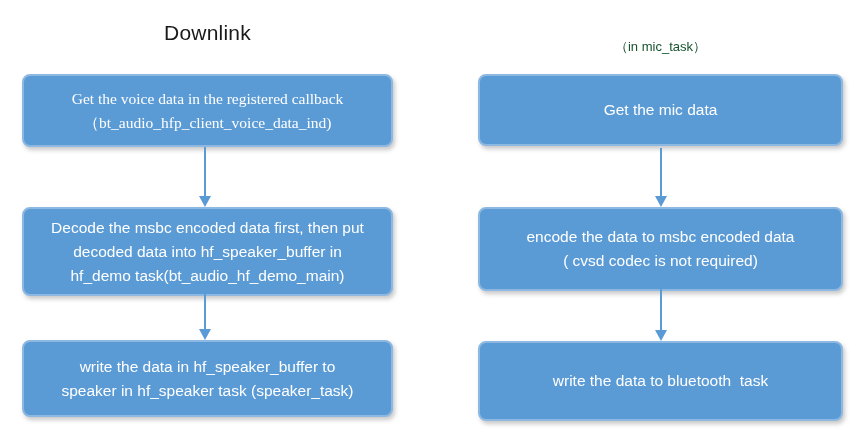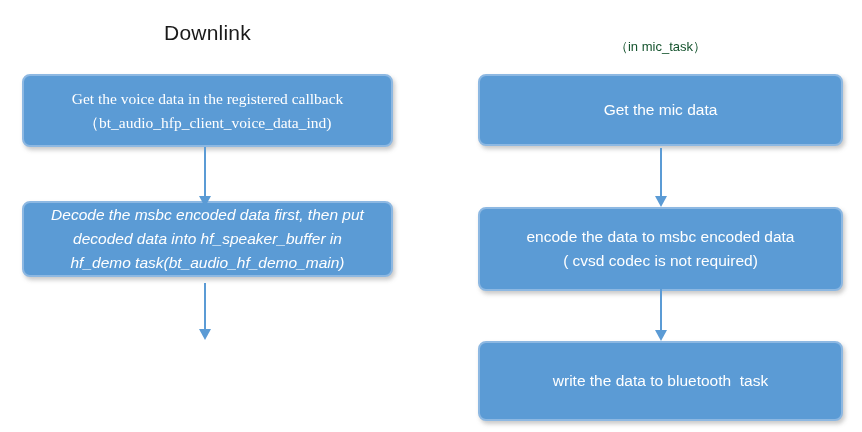--- a/index.html
+++ b/index.html
@@ -48,21 +48,21 @@
     display: flex;
     align-items: center;
     justify-content: center;
     text-align: center;
     white-space: pre-wrap;
     padding: 4px 8px;
   }
   
   .l { left: 22px; width: 371px; }
   .l1 { top: 74px;  height: 73px; font-family: Liberation Serif, serif; }
-  .l2 { top: 201px; height: 76px; font-style: italic; }
+  .l2 { top: 207px; height: 89px; }
   .l3 { top: 340px; height: 77px; }
   
   .r { left: 478px; width: 365px; }
   .r1 { top: 74px;  height: 72px; }
   .r2 { top: 207px; height: 84px; }
   .r3 { top: 341px; height: 80px; }
   
   .arrow {
     position: absolute;
     width: 12px;
@@ -98,20 +98,22 @@
 
   <div class="col-subtitle">（in mic_task）</div>
 
   <div class="flow-box l l1">Get the voice data in the registered callback
 （bt_audio_hfp_client_voice_data_ind)</div>
 
   <div class="flow-box l l2">Decode the msbc encoded data first, then put
 decoded data into hf_speaker_buffer in
 hf_demo task(bt_audio_hf_demo_main)</div>
 
+  <div class="flow-box l l3">write the data in hf_speaker_buffer to
+speaker in hf_speaker task (speaker_task)</div>
 
   <div class="flow-box r r1">Get the mic data</div>
 
   <div class="flow-box r r2">encode the data to msbc encoded data
 ( cvsd codec is not required)</div>
 
   <div class="flow-box r r3">write the data to bluetooth  task</div>
 
   <div class="arrow a-l a1">
     <div class="shaft"></div>

